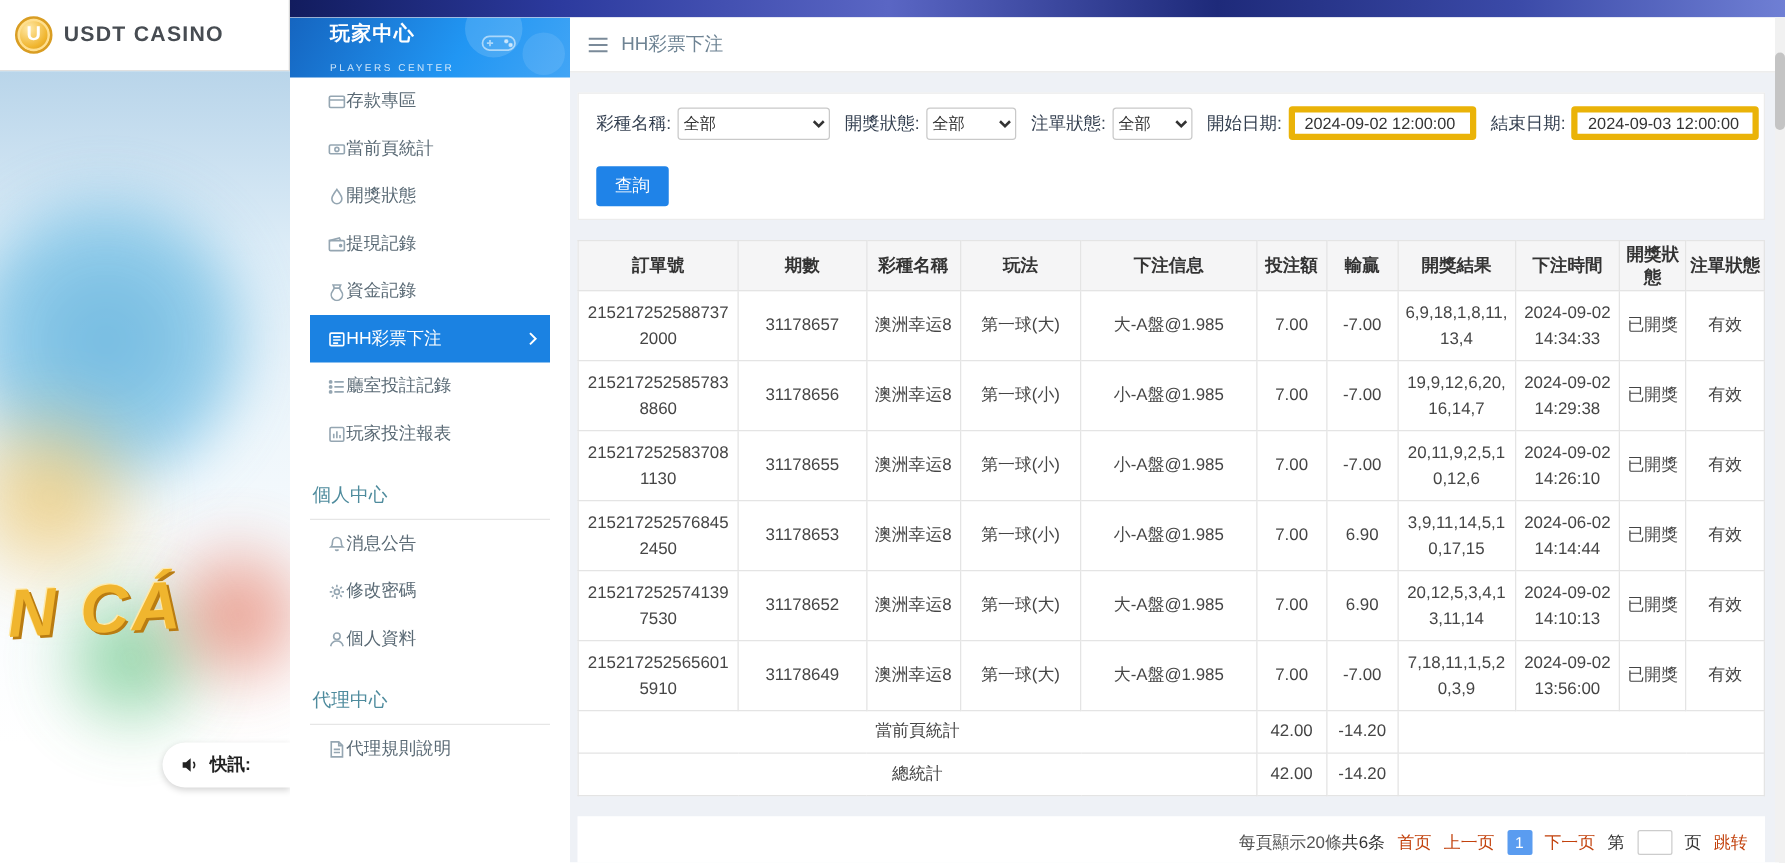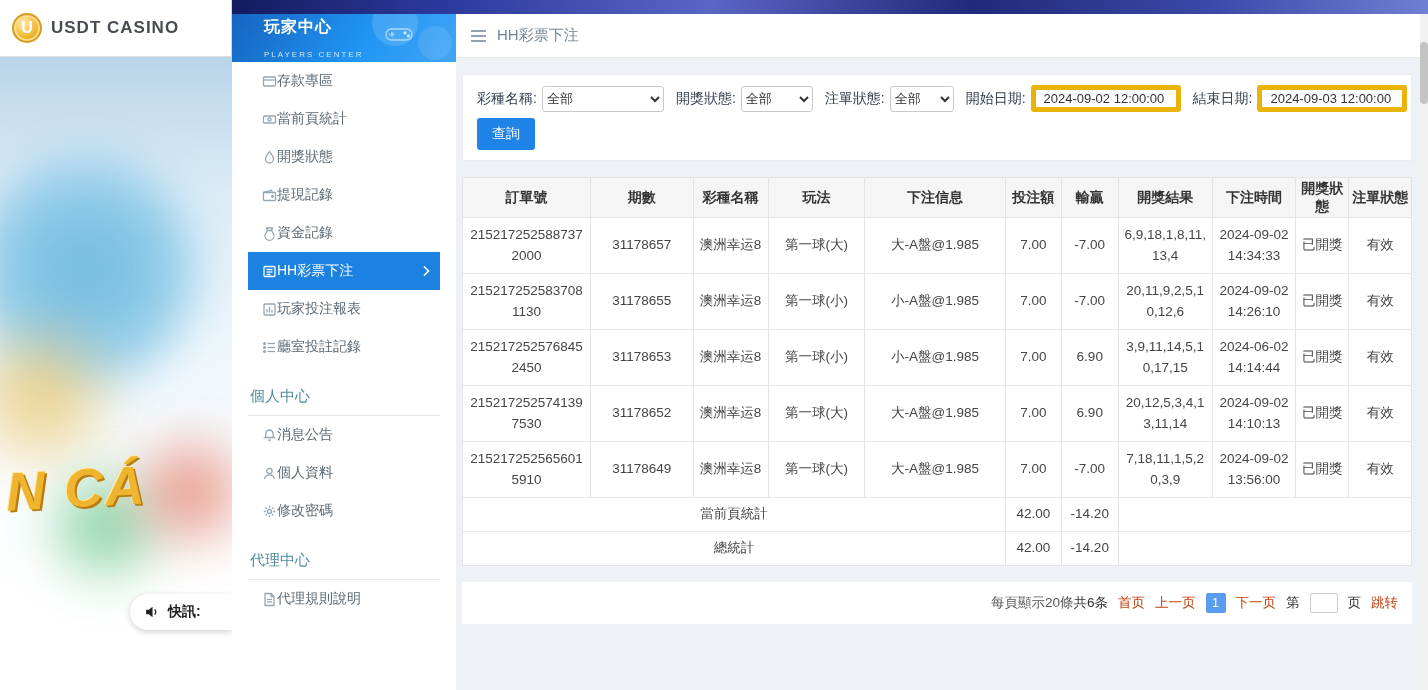--- a/index.html
+++ b/index.html
@@ -55,21 +55,21 @@
   .burger { color:#7a8a99; cursor:pointer; display:flex; align-items:center; }
   .page-title { color:#6f8494; font-size:15px; }
   .content { padding:16px 16px 0 6px; }
 
   .filter-card { background:#fff; border:1px solid #ececec; padding:10px 14px; }
   .filter-row { display:flex; align-items:center; font-size:14px; color:#333f50; white-space:nowrap; }
   .f-group { display:flex; align-items:center; gap:5px; margin-right:12px; }
   select { height:26px; border:1px solid #c9c9c9; border-radius:3px; background:#fff; font-size:13px; color:#333; font-family:inherit; }
   .sel-lottery { width:122px; } .sel-draw { width:72px; } .sel-bet { width:64px; }
   .date-input { width:150px; height:27px; border:5px solid #eab308; border-radius:3px; padding:0 8px; font-size:13px; color:#333; font-family:inherit; }
-  .query-btn { margin-top:6px; background:#1f83e8; color:#fff; border:none; border-radius:3px; padding:7px 15px; font-size:14px; cursor:pointer; font-family:inherit; }
+  .query-btn { margin-top:21px; background:#1f83e8; color:#fff; border:none; border-radius:3px; padding:7px 15px; font-size:14px; cursor:pointer; font-family:inherit; }
 
   .table-card { margin-top:16px; background:#fff; }
   table { width:100%; border-collapse:collapse; table-layout:fixed; font-size:13.5px; color:#454545; text-align:center; }
   th,td { border:1px solid #e4e4e4; }
   th { background:#f5f5f6; font-weight:bold; color:#333; height:40px; font-size:14px; padding:0 2px; }
   td { height:56px; padding:2px 4px; word-break:break-all; line-height:1.5; }
   tr.sum-row td { height:34px; }
 
   .footer-card { margin-top:16px; background:#fff; height:42px; display:flex; align-items:center; justify-content:flex-end; padding:0 14px; font-size:13.5px; color:#555; }
   .pager { display:flex; align-items:center; gap:10px; color:#333; }
@@ -187,70 +187,70 @@
         <span>HH彩票下注</span>
         <span class="chev">
             <svg width="8" height="12" viewBox="0 0 8 12" fill="none" stroke="currentColor" stroke-width="1.6">
               <path d="M2 1.5L6.5 6L2 10.5"></path>
             </svg>
           </span>
       </div>
       <div class="s-item">
         <span class="s-ico">
             <svg width="15" height="15" viewBox="0 0 15 15" fill="none" stroke="currentColor" stroke-width="1.3">
-              <rect x="2" y="2" width="11" height="11" rx="1"></rect>
-              <line x1="5" y1="10.5" x2="5" y2="7"></line>
-              <line x1="7.5" y1="10.5" x2="7.5" y2="5"></line>
-              <line x1="10" y1="10.5" x2="10" y2="8"></line>
-            </svg>
-          </span>
-        <span>玩家投注報表</span>
-      </div>
-      <div class="s-item">
-        <span class="s-ico">
-            <svg width="15" height="15" viewBox="0 0 15 15" fill="none" stroke="currentColor" stroke-width="1.3">
               <line x1="5.5" y1="3.5" x2="13" y2="3.5"></line>
               <line x1="5.5" y1="7.5" x2="13" y2="7.5"></line>
               <line x1="5.5" y1="11.5" x2="13" y2="11.5"></line>
               <circle cx="2.5" cy="3.5" r="0.9" fill="currentColor"></circle>
               <circle cx="2.5" cy="7.5" r="0.9" fill="currentColor"></circle>
               <circle cx="2.5" cy="11.5" r="0.9" fill="currentColor"></circle>
             </svg>
           </span>
         <span>廳室投註記錄</span>
       </div>
+      <div class="s-item">
+        <span class="s-ico">
+            <svg width="15" height="15" viewBox="0 0 15 15" fill="none" stroke="currentColor" stroke-width="1.3">
+              <rect x="2" y="2" width="11" height="11" rx="1"></rect>
+              <line x1="5" y1="10.5" x2="5" y2="7"></line>
+              <line x1="7.5" y1="10.5" x2="7.5" y2="5"></line>
+              <line x1="10" y1="10.5" x2="10" y2="8"></line>
+            </svg>
+          </span>
+        <span>玩家投注報表</span>
+      </div>
 
       <div class="sec-title">個人中心</div>
 
       <div class="s-item">
         <span class="s-ico">
             <svg width="15" height="15" viewBox="0 0 15 15" fill="none" stroke="currentColor" stroke-width="1.3">
               <path d="M7.5 2a3.5 3.5 0 0 1 3.5 3.5c0 3 1.2 4 1.2 4H2.8s1.2-1 1.2-4A3.5 3.5 0 0 1 7.5 2z"></path>
               <path d="M6.3 11.5a1.3 1.3 0 0 0 2.4 0"></path>
             </svg>
           </span>
         <span>消息公告</span>
       </div>
       <div class="s-item">
         <span class="s-ico">
             <svg width="15" height="15" viewBox="0 0 15 15" fill="none" stroke="currentColor" stroke-width="1.3">
+              <circle cx="7.5" cy="7.5" r="2"></circle>
+              <path d="M7.5 1.8v2M7.5 11.2v2M1.8 7.5h2M11.2 7.5h2M3.5 3.5l1.4 1.4M10.1 10.1l1.4 1.4M11.5 3.5l-1.4 1.4M4.9 10.1l-1.4 1.4"></path>
+            </svg>
+          </span>
+        <span>修改密碼</span>
+      </div>
+      <div class="s-item">
+        <span class="s-ico">
+            <svg width="15" height="15" viewBox="0 0 15 15" fill="none" stroke="currentColor" stroke-width="1.3">
               <circle cx="7.5" cy="5" r="2.6"></circle>
               <path d="M2.5 13c.7-3 3-4.2 5-4.2s4.3 1.2 5 4.2"></path>
             </svg>
           </span>
         <span>個人資料</span>
-      </div>
-      <div class="s-item">
-        <span class="s-ico">
-            <svg width="15" height="15" viewBox="0 0 15 15" fill="none" stroke="currentColor" stroke-width="1.3">
-              <circle cx="7.5" cy="7.5" r="2"></circle>
-              <path d="M7.5 1.8v2M7.5 11.2v2M1.8 7.5h2M11.2 7.5h2M3.5 3.5l1.4 1.4M10.1 10.1l1.4 1.4M11.5 3.5l-1.4 1.4M4.9 10.1l-1.4 1.4"></path>
-            </svg>
-          </span>
-        <span>修改密碼</span>
       </div>
 
       <div class="sec-title">代理中心</div>
 
       <div class="s-item">
         <span class="s-ico">
             <svg width="15" height="15" viewBox="0 0 15 15" fill="none" stroke="currentColor" stroke-width="1.3">
               <path d="M3 1.5h6l3 3v9H3z"></path>
               <path d="M9 1.5v3h3"></path>
               <line x1="5" y1="7.5" x2="10" y2="7.5"></line>
@@ -340,20 +340,33 @@
               <td>第一球(大)</td>
               <td>大-A盤@1.985</td>
               <td>7.00</td>
               <td>-7.00</td>
               <td>6,9,18,1,8,11,13,4</td>
               <td>2024-09-02 14:34:33</td>
               <td>已開獎</td>
               <td>有效</td>
             </tr>
             <tr>
+              <td>2152172525857838860</td>
+              <td>31178656</td>
+              <td>澳洲幸运8</td>
+              <td>第一球(小)</td>
+              <td>小-A盤@1.985</td>
+              <td>7.00</td>
+              <td>-7.00</td>
+              <td>19,9,12,6,20,16,14,7</td>
+              <td>2024-09-02 14:29:38</td>
+              <td>已開獎</td>
+              <td>有效</td>
+            </tr>
+            <tr>
               <td>2152172525837081130</td>
               <td>31178655</td>
               <td>澳洲幸运8</td>
               <td>第一球(小)</td>
               <td>小-A盤@1.985</td>
               <td>7.00</td>
               <td>-7.00</td>
               <td>20,11,9,2,5,10,12,6</td>
               <td>2024-09-02 14:26:10</td>
               <td>已開獎</td>

